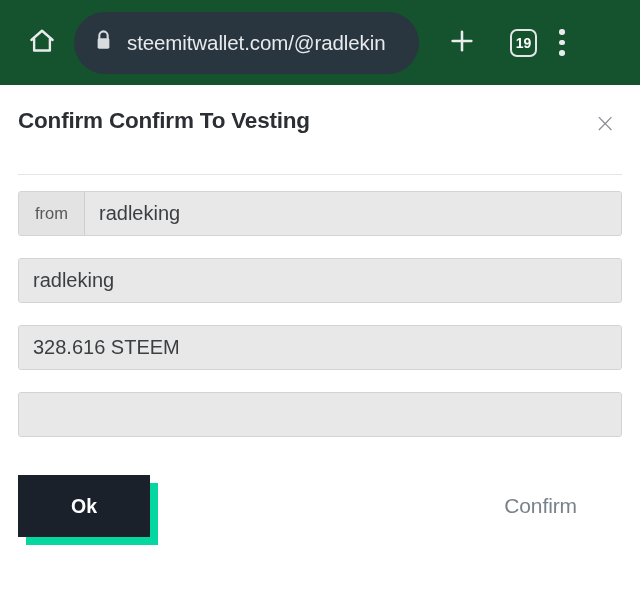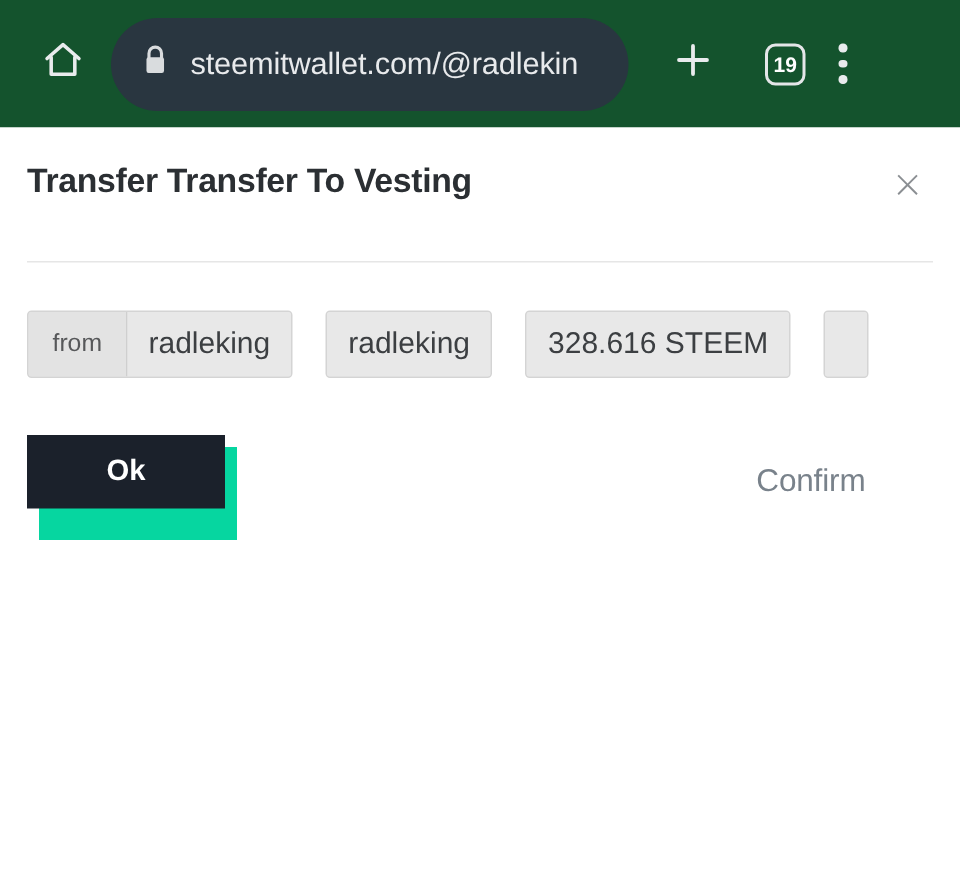--- a/index.html
+++ b/index.html
@@ -132,22 +132,23 @@
   }
 
   .divider {
     height: 1px;
     background: #e6e6e6;
     margin: 36px 0 0 0;
   }
 
   
   .fields {
-    margin-top: 32px;
-    display: flex;
+    margin-top: 16px;
+    display: flex;
+    flex-direction: column;
     gap: 22px;
   }
 
   .field-row {
     display: flex;
     height: 45px;
     border: 1px solid #d4d4d4;
     border-radius: 3px;
     overflow: hidden;
     background: #e8e8e8;
@@ -197,21 +198,21 @@
     top: 8px;
     width: 132px;
     height: 62px;
     background: #06d6a0;
   }
   .ok-btn {
     position: absolute;
     left: 0;
     top: 0;
     width: 132px;
-    height: 49px;
+    height: 62px;
     background: #1b212b;
     border: none;
     color: #ffffff;
     font-size: 19.5px;
     font-weight: bold;
     font-family: "Liberation Sans", sans-serif;
     display: flex;
     align-items: center;
     justify-content: center;
   }
@@ -268,21 +269,21 @@
         <i></i>
         <i></i>
     </span>
   </div>
 
 </div>
 
 <div class="page">
 
   <div class="dlg-header">
-    <div class="dlg-title">Transfer Transfer To Vesting</div>
+    <div class="dlg-title">Confirm Confirm To Vesting</div>
     <div class="close-x">×</div>
   </div>
 
   <div class="divider"></div>
 
   <div class="fields">
 
     <div class="field-row">
       <div class="field-label">from</div>
       <div class="field-value">radleking</div>

